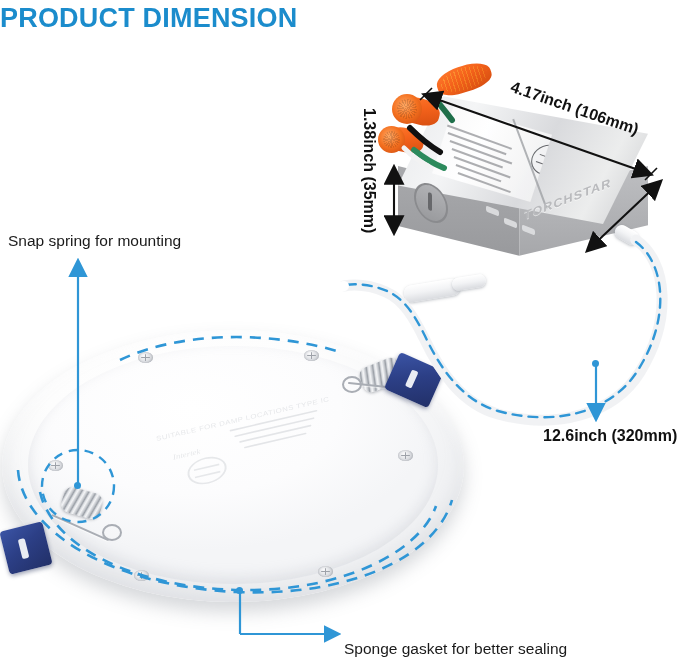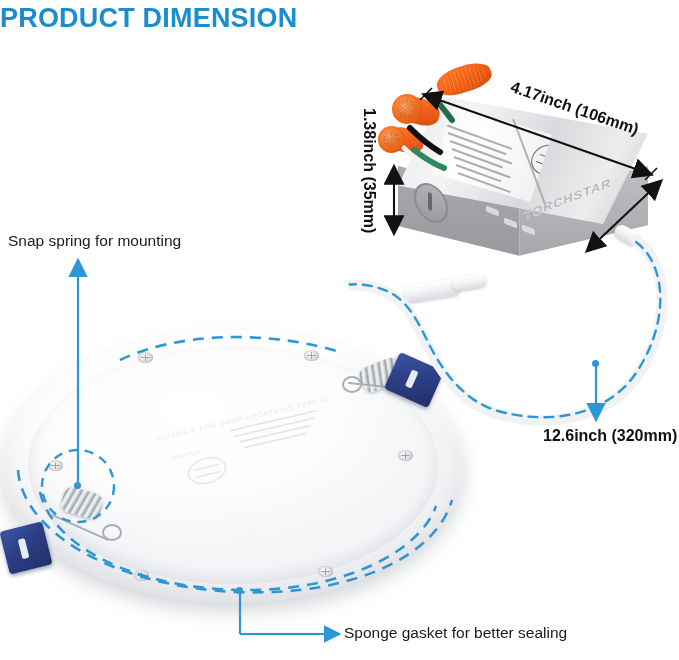--- a/index.html
+++ b/index.html
@@ -372,21 +372,21 @@
     <line x1="240" y1="591" x2="240" y2="634" stroke="#2f96d6" stroke-width="2.2"></line>
     <line x1="240" y1="634" x2="338" y2="634" stroke="#2f96d6" stroke-width="2.2" marker-end="url(#ar-blue-s)"></line>
   </svg>
 
   <div class="dot" style="left:74px;top:482px;"></div>
   <div class="dot" style="left:592px;top:360px;"></div>
   <div class="dot" style="left:236px;top:587px;"></div>
 
   <div class="abs callout" style="left:8px;top:232px;">Snap spring for mounting</div>
 
-  <div class="abs callout" style="left:344px;top:624px;">Sponge gasket for better sealing</div>
+  <div class="abs callout" style="left:344px;top:640px;">Sponge gasket for better sealing</div>
 
   <div class="abs dim-label" style="left:520px;top:427px;margin-left:23px;">12.6inch (320mm)</div>
 
   <div class="abs dim-label" style="left:514px;top:78px;transform:rotate(19deg);transform-origin:left top;">4.17inch (106mm)</div>
 
   <div class="abs dim-label" style="left:378px;top:108px;transform:rotate(90deg);transform-origin:left top;">1.38inch (35mm)</div>
 
 </div>
 
 </body></html>

